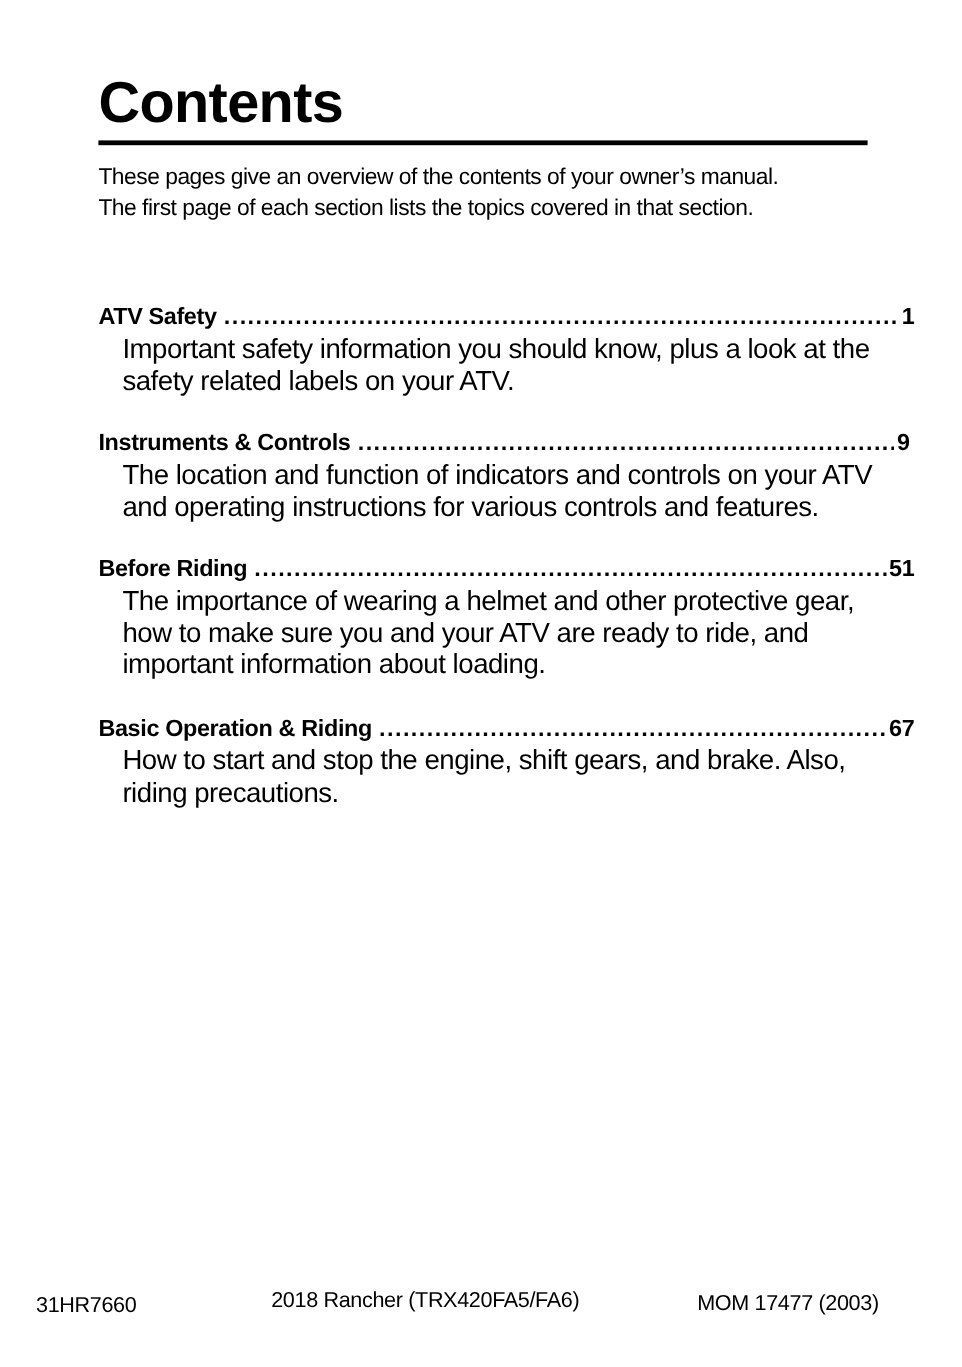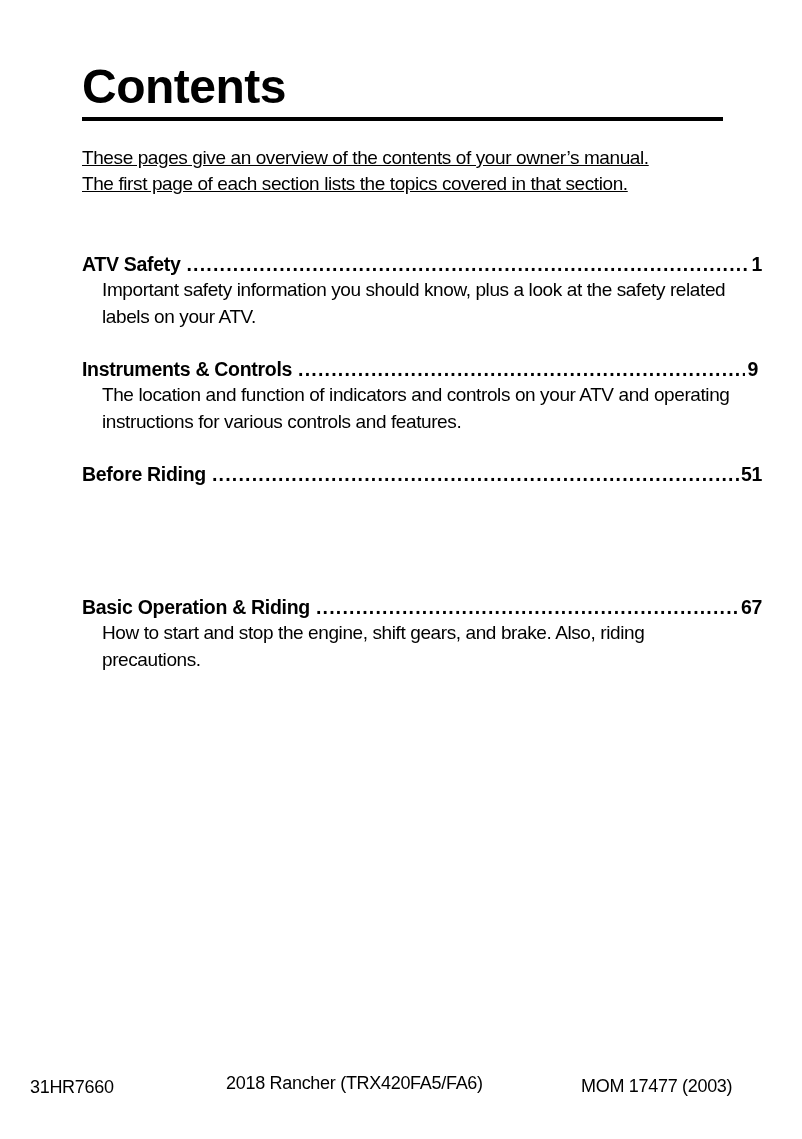--- a/index.html
+++ b/index.html
@@ -29,26 +29,25 @@
       position: absolute;
       left: 82px;
       top: 117px;
       width: 641px;
       height: 4px;
       background: #000000;
     }
     .intro {
       position: absolute;
       left: 82px;
-      top: 145px;
+      top: 135px;
       width: 650px;
       font-size: 19px;
       line-height: 26px;
       letter-spacing: -0.4px;
-      text-decoration: underline;
     }
     .intro p { margin: 0; }
     .toc-entry {
       position: absolute;
       left: 82px;
       width: 680px;
     }
     .toc-head {
       display: flex;
       align-items: flex-start;
@@ -65,21 +64,21 @@
       overflow: hidden;
       margin: 0 2px 0 6px;
       letter-spacing: 1.2px;
     }
     .toc-head .leader::before {
       content: "................................................................................................................................................";
     }
     .toc-head .page { flex: 0 0 auto; }
     .toc-desc {
       margin: 0 0 0 20px;
-      font-size: 19px;
+      font-size: 23px;
       line-height: 26.5px;
       letter-spacing: -0.4px;
       width: 640px;
     }
     .footer {
       position: absolute;
       top: 1070px;
       font-size: 18px;
       line-height: 26px;
       letter-spacing: -0.3px;
@@ -114,20 +113,21 @@
   </div>
   <p class="toc-desc">The location and function of indicators and controls on your ATV and operating instructions for various controls and features.</p>
 </div>
 
 <div class="toc-entry" style="top:461px">
   <div class="toc-head">
     <span class="label">Before Riding</span>
     <span class="leader"></span>
     <span class="page">51</span>
   </div>
+  <p class="toc-desc" style="width:610px">The importance of wearing a helmet and other protective gear, how to make sure you and your ATV are ready to ride, and important information about loading.</p>
 </div>
 
 <div class="toc-entry" style="top:594px">
   <div class="toc-head">
     <span class="label">Basic Operation &amp; Riding</span>
     <span class="leader"></span>
     <span class="page">67</span>
   </div>
   <p class="toc-desc" style="width:610px">How to start and stop the engine, shift gears, and brake. Also, riding precautions.</p>
 </div>

